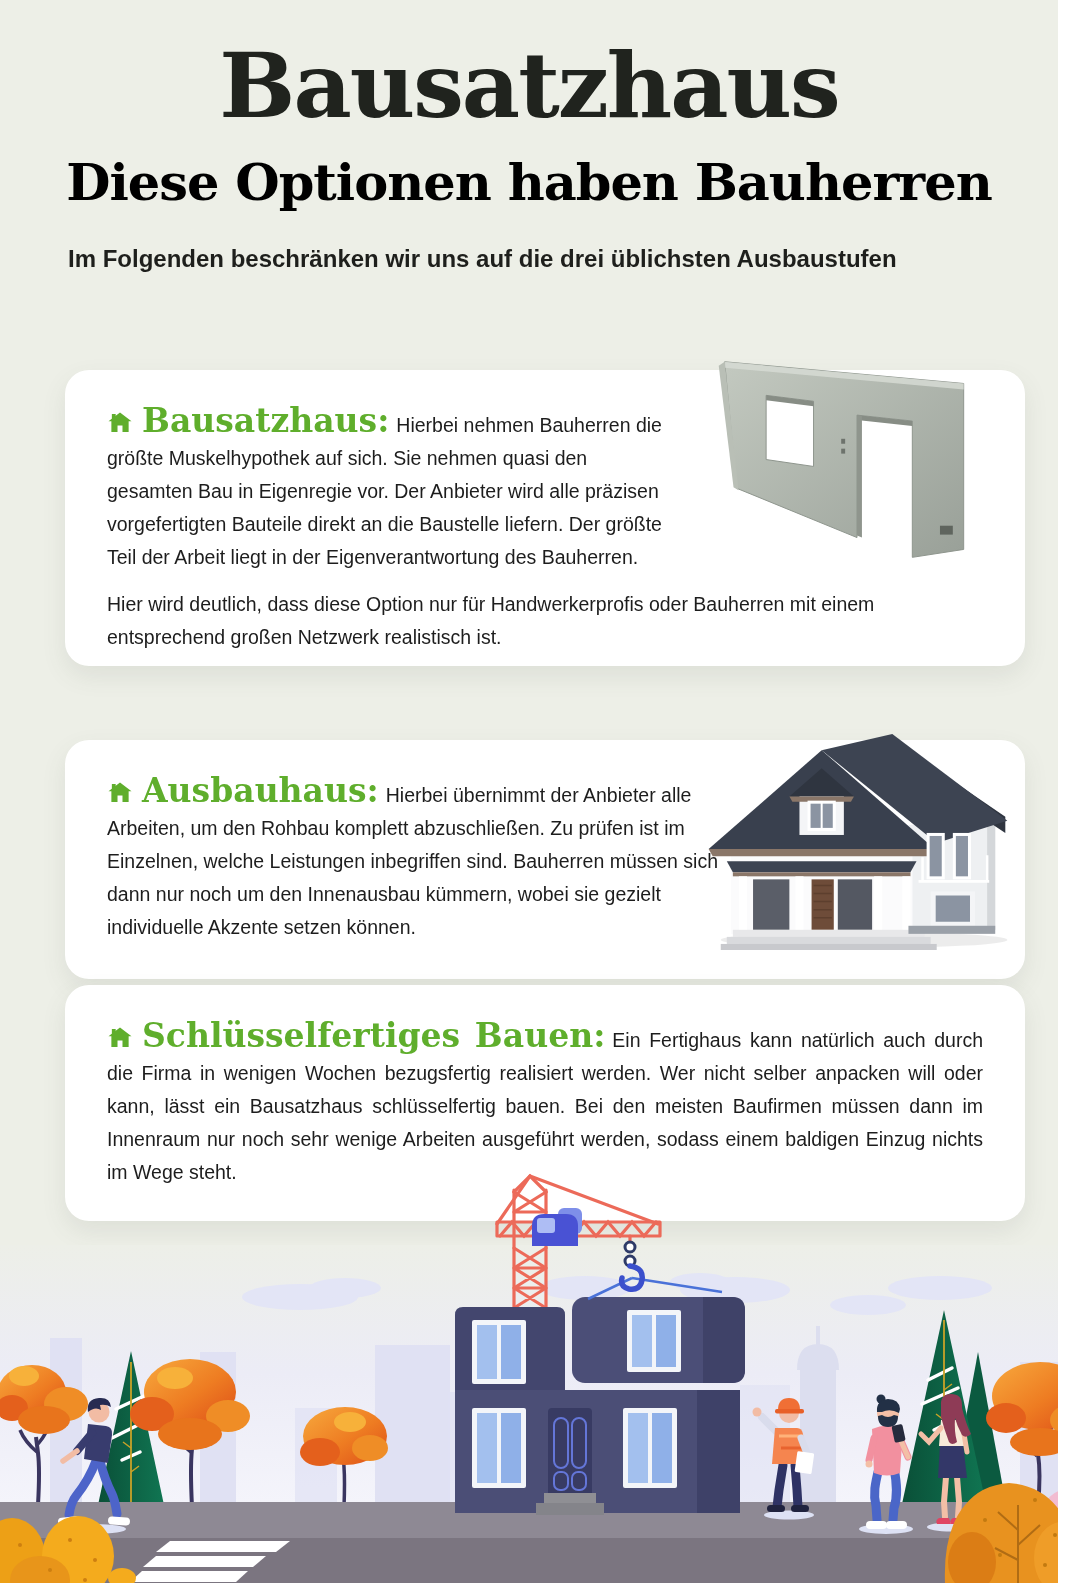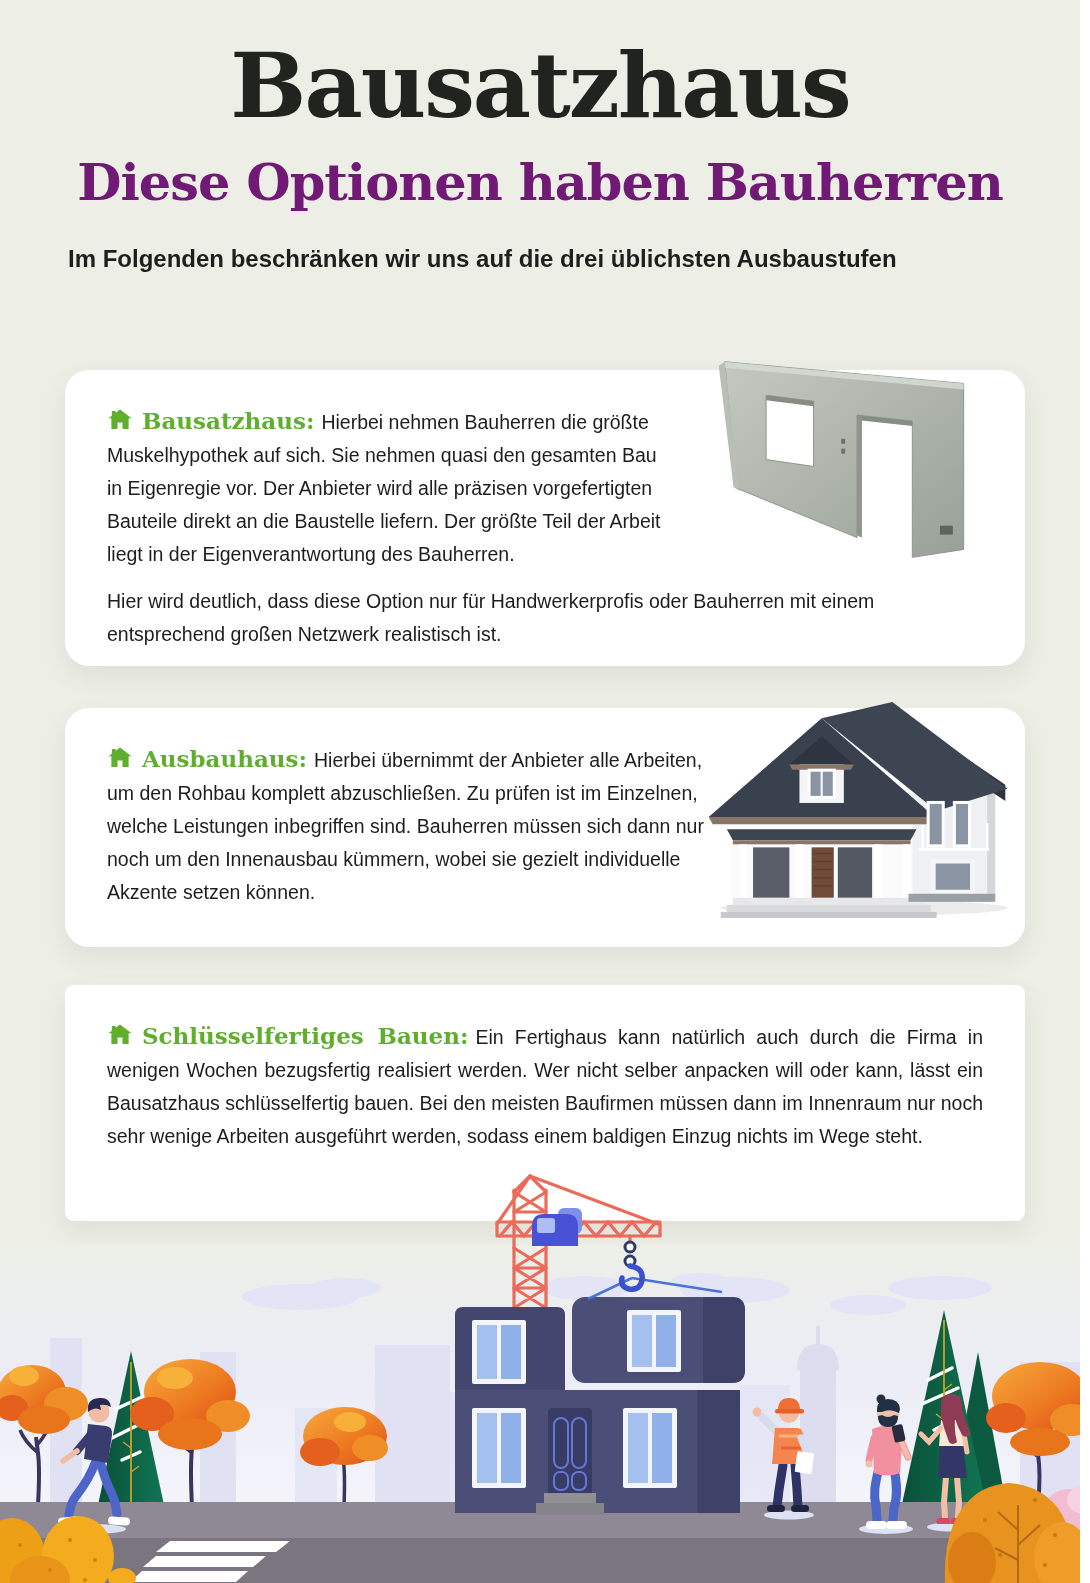--- a/index.html
+++ b/index.html
@@ -1,51 +1,50 @@
 <!DOCTYPE html>
 <html><head>
 <meta charset="utf-8">
 <style>
   html,body { margin:0; padding:0; }
   .page {
     position:relative; width:1058px; height:1583px;
     background:#edefe7; overflow:hidden;
     font-family:"Liberation Sans", sans-serif;
-    padding-left:22px;
   }
   .title {
     position:absolute; top:38px; left:0; width:100%; text-align:center;
     font-family:"DejaVu Serif", serif; font-weight:700;
     font-size:90px; line-height:1.05; color:#20231e; letter-spacing:-2px;
     margin:0;
   }
   .subtitle {
     position:absolute; top:152px; left:0; width:100%; text-align:center;
     font-family:"DejaVu Serif", serif; font-weight:700;
-    font-size:51px; color:#701a75; margin:0; letter-spacing:-1px;
+    font-size:51px; color:#000000; margin:0; letter-spacing:-1px;
   }
   .intro {
     position:absolute; top:241px; left:68px; width:960px;
     font-size:24px; font-weight:bold; color:#1e1f1c; line-height:1.48;
   }
   .intro span { display:block; }
   .card {
     position:absolute; left:65px; width:960px; background:#ffffff;
     border-radius:24px; box-shadow:0 10px 24px rgba(80,90,80,0.10);
   }
   .card1 { top:370px; height:296px; }
-  .card2 { top:708px; height:239px; }
-  .card3 { top:985px; height:236px;border-radius:9px; }
+  .card2 { top:740px; height:239px; }
+  .card3 { top:985px; height:236px; }
   .card .inner { padding:34px 42px 0 42px; }
   .lead { margin:0; line-height:33px; font-size:19.5px; color:#1d1d1d; }
   .card3 .lead { text-align:justify; }
   .second { margin:14px 0 0 0; line-height:33px; font-size:19.5px; color:#1d1d1d; }
   .chead {
     font-family:"DejaVu Serif", serif; font-weight:700;
-    font-size:23px; color:#5fae2c; margin-right:7px;
+    font-size:33px; color:#5fae2c; margin-right:7px;
   }
   .hicon { display:inline-block; width:26px; height:23px; vertical-align:-2px; margin-right:9px; }
   .fl { float:right; }
   .fl1 { width:320px; height:130px; }
   .fl2 { width:262px; height:212px; }
   .card-img { position:absolute; z-index:2; }
   .wall-img  { left:636px; top:-28px; width:312px; height:242px; }
   .house-img { left:636px; top:-12px; width:316px; height:222px; }
   .scene { position:absolute; left:0; top:1140px; width:1090px; height:443px; z-index:5; }
 </style>

